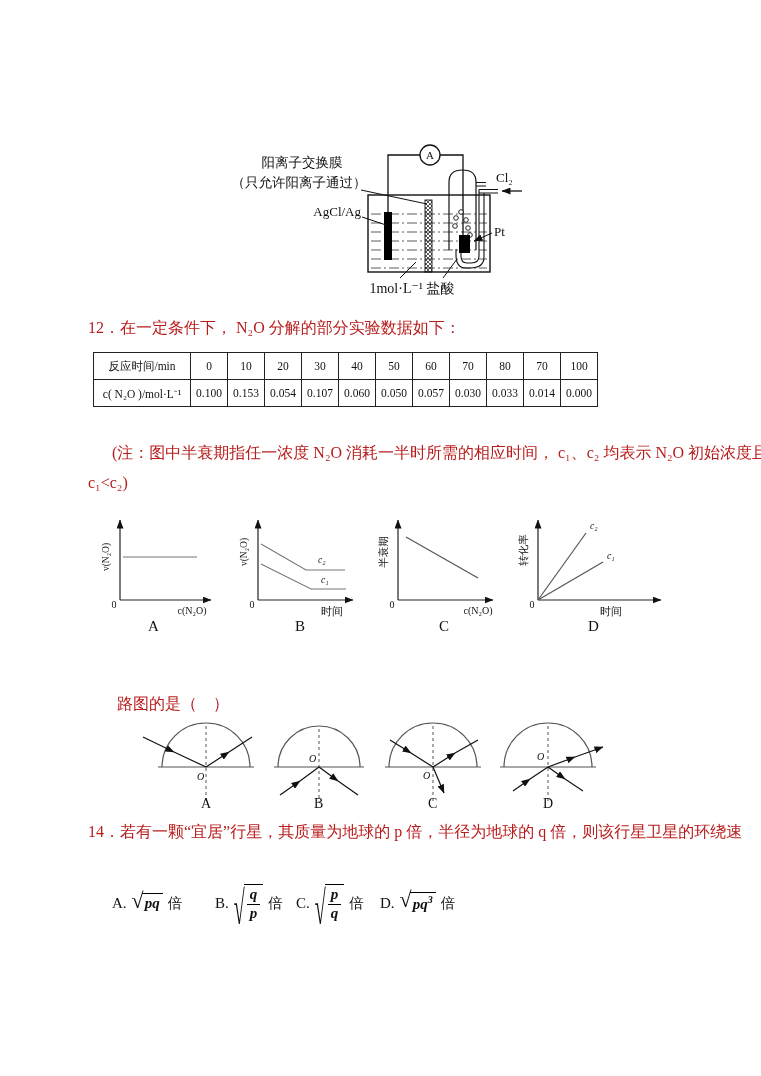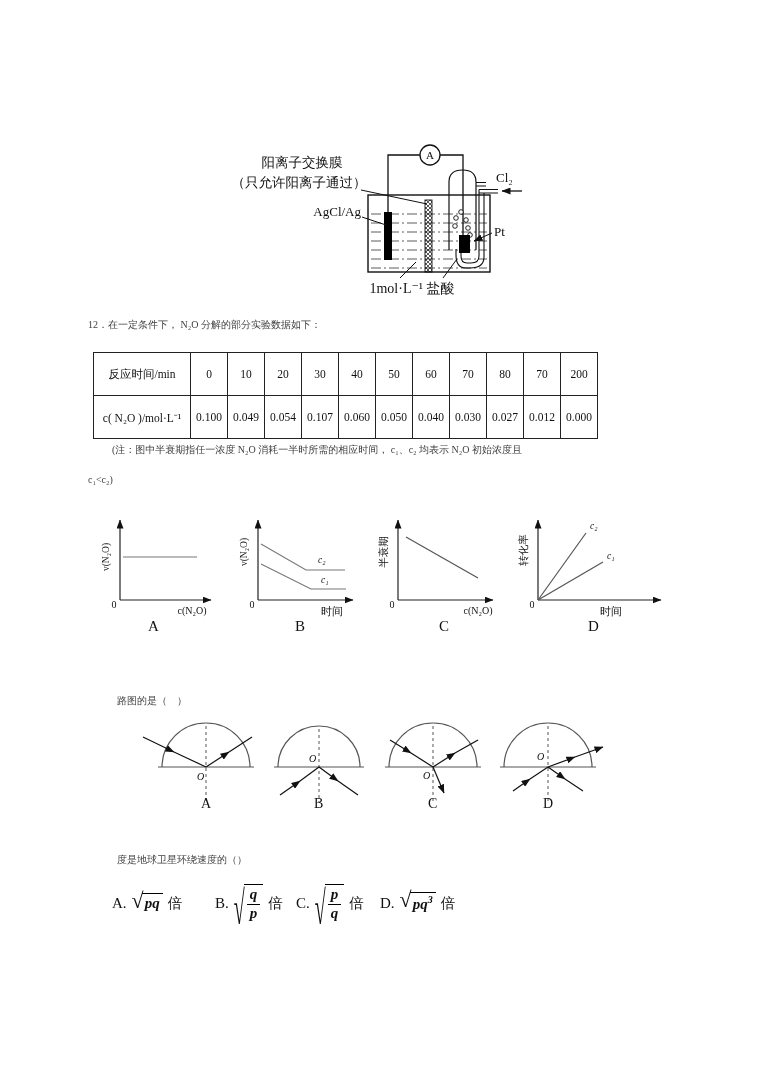--- a/index.html
+++ b/index.html
@@ -1,22 +1,22 @@
 <!DOCTYPE html>
 <html><head>
 <meta charset="utf-8">
 <style>
   html,body{margin:0;padding:0;background:#fff;}
   .page{position:relative;width:761px;height:1076px;background:#fff;overflow:hidden;
         font-family:"Liberation Serif","DejaVu Serif",serif;color:#111;}
   .abs{position:absolute;}
-  .stem{font-size:10px;white-space:nowrap;color:#404040;}
+  .stem{font-size:16px;white-space:nowrap;color:#b91c1c;}
   .data-table{border-collapse:collapse;position:absolute;left:93px;top:352px;}
   .data-table td{border:1px solid #222;font-size:11.5px;text-align:center;height:18px;
-                 padding:12px 1px;font-family:"Liberation Serif",serif;white-space:nowrap;}
+                 padding:4px 1px;font-family:"Liberation Serif",serif;white-space:nowrap;}
   .data-table td.hd{width:94px;}
   .data-table td.v{width:34px;}
   svg text{font-family:"Liberation Serif","DejaVu Serif",serif;fill:#111;}
   .opt{position:absolute;top:880px;height:46px;display:flex;align-items:center;
        font-size:15px;gap:5px;}
   .opt .lab{font-family:"Liberation Serif",serif;}
   .sqrt{display:inline-flex;align-items:flex-start;}
   .rt{font-size:22px;line-height:0.9;margin-right:-2px;transform:translateY(-2px);}
   .rt-tall{font-size:20px;transform:scaleY(2.35) translateY(0px);transform-origin:top center;
            line-height:1;margin-right:-1px;}
@@ -113,34 +113,34 @@
       <td class="v">0</td>
       <td class="v">10</td>
       <td class="v">20</td>
       <td class="v">30</td>
       <td class="v">40</td>
       <td class="v">50</td>
       <td class="v">60</td>
       <td class="v">70</td>
       <td class="v">80</td>
       <td class="v">70</td>
-      <td class="v">200</td>
+      <td class="v">100</td>
     </tr>
     <tr>
       <td class="hd">c( N₂O )/mol·L⁻¹</td>
       <td class="v">0.100</td>
-      <td class="v">0.049</td>
+      <td class="v">0.153</td>
       <td class="v">0.054</td>
       <td class="v">0.107</td>
       <td class="v">0.060</td>
       <td class="v">0.050</td>
-      <td class="v">0.040</td>
+      <td class="v">0.057</td>
       <td class="v">0.030</td>
-      <td class="v">0.027</td>
-      <td class="v">0.012</td>
+      <td class="v">0.033</td>
+      <td class="v">0.014</td>
       <td class="v">0.000</td>
     </tr>
   </tbody>
     </table>
 
   <div class="abs stem" style="left:112px;top:443px">(注：图中半衰期指任一浓度 N₂O 消耗一半时所需的相应时间， c₁、c₂ 均表示 N₂O 初始浓度且</div>
   <div class="abs stem" style="left:88px;top:474px">c₁&lt;c₂)</div>
 
   <svg class="abs" style="left:95px;top:502px" width="600" height="132" viewBox="0 0 600 132">
 
@@ -240,21 +240,21 @@
       <line x1="390" y1="67" x2="408" y2="55" stroke="#111"></line>
       <line x1="408" y1="55" x2="435" y2="45" stroke="#111" marker-end="url(#ah)"></line>
       <line x1="435" y1="45" x2="463" y2="35" stroke="#111" marker-end="url(#ah)"></line>
       <line x1="408" y1="55" x2="425" y2="67" stroke="#111" marker-end="url(#ah)"></line>
       <line x1="425" y1="67" x2="443" y2="79" stroke="#111"></line>
       <text x="397" y="48" font-size="10" font-style="italic">O</text>
       <text x="403" y="96" font-size="14">D</text>
     </g>
   </svg>
 
-  <div class="abs stem" style="left:117px;top:853px">度是地球卫星环绕速度的（）</div>
+  <div class="abs stem" style="left:88px;top:822px">14．若有一颗“宜居”行星，其质量为地球的 p 倍，半径为地球的 q 倍，则该行星卫星的环绕速</div>
 
   <div class="opt" style="left:112px">
     <span class="lab">A.</span>
     <span class="sqrt">
         <span class="rt">√</span>
         <span class="rad">pq</span>
       </span>
     <span class="suffix">倍</span>
   </div>
 

